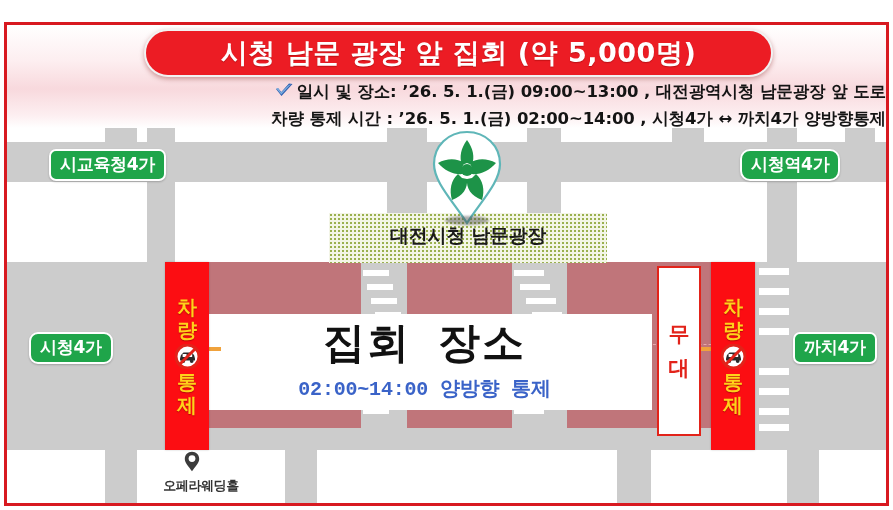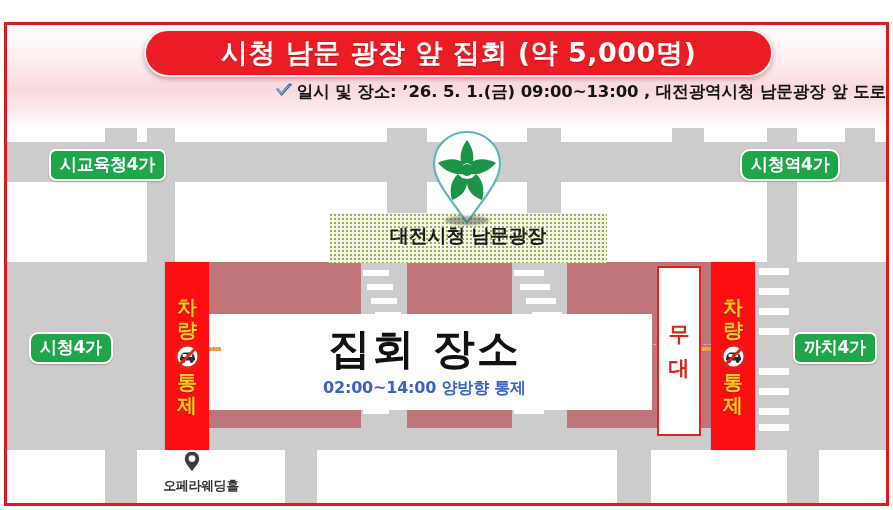--- a/index.html
+++ b/index.html
@@ -143,21 +143,21 @@
     position:absolute;
     background:#ffffff;
     z-index:18;
     display:flex;flex-direction:column;align-items:center;justify-content:center;
   }
   .ev-title{
     font-size:42px;font-weight:bold;color:#111111;
     letter-spacing:2px;line-height:48px;
   }
   .ev-sub{
-    font-size:16px;font-weight:bold;color:#3a63c8;
+    font-size:20px;font-weight:bold;color:#3a63c8;
     letter-spacing:-.2px;margin-top:5px;
   }
 
   
   .plaza{
     position:absolute;
     background-color:#f3f5e6;
     background-image:radial-gradient(#9ab04e 0.9px, transparent 1px);
     background-size:4px 4px;
     z-index:8;
@@ -202,20 +202,23 @@
     </div>
 
     <div class="info-lines">
       <div class="info-line">
         <span class="check-icon">
           <svg width="19" height="16" viewBox="0 0 19 16">
             <path d="M1 6 L6.5 13 L17.5 1 L14 0.6 L6.3 9 L3.2 5.2 Z" fill="#2f5fb0"></path>
             <path d="M1.2 5.4 L6.3 11.6 L16.2 0.9 L13.2 2.6 L6.2 9.6 L3.0 5.0 Z" fill="#7aaee0"></path>
           </svg>
         </span><span>일시 및 장소: ’26. 5. 1.(금)  09:00~13:00 , 대전광역시청 남문광장 앞 도로</span>
+      </div>
+      <div class="info-line">
+        <span>차량 통제 시간 : ’26. 5. 1.(금)  02:00~14:00 , 시청4가 ↔ 까치4가 양방향통제</span>
       </div>
     </div>
   </div>
 
   <div class="map">
 
     <div class="road" style="left:0;top:14px;width:879px;height:40px;"></div>
     <div class="road" style="left:0;top:134px;width:879px;height:188px;"></div>
     <div class="road" style="left:0;top:300px;width:879px;height:22px;"></div>
 
@@ -289,21 +292,21 @@
           <path d="M39 10 C33 18 31 27 34 35 L39 33 L44 35 C47 27 45 18 39 10 Z"></path>
           <path d="M68 33 C59 28 49 28 42 33 L44 38 L43 44 C52 45 61 41 68 33 Z"></path>
           <path d="M10 33 C19 28 29 28 36 33 L34 38 L35 44 C26 45 17 41 10 33 Z"></path>
           <path d="M24 70 C21 60 23 50 30 44 L34 48 L39 49 C40 58 35 66 24 70 Z"></path>
           <path d="M54 70 C57 60 55 50 48 44 L44 48 L39 49 C38 58 43 66 54 70 Z"></path>
           <circle cx="39" cy="40" r="6"></circle>
         </g>
       </svg>
     </div>
 
-    <div class="eventbox" style="left:190px;top:186px;width:455px;height:96px;">
+    <div class="eventbox" style="left:190px;top:186px;width:455px;height:96px;font-family:Liberation Mono, monospace;">
       <div class="ev-title">집회 장소</div>
       <div class="ev-sub">02:00~14:00 양방향 통제</div>
     </div>
 
     <div class="stage" style="left:650px;top:138px;width:40px;height:166px;">
       <div class="st">무</div>
       <div class="st">대</div>
     </div>
 
     <div class="tick" style="left:200px;top:219px;width:14px;"></div>

